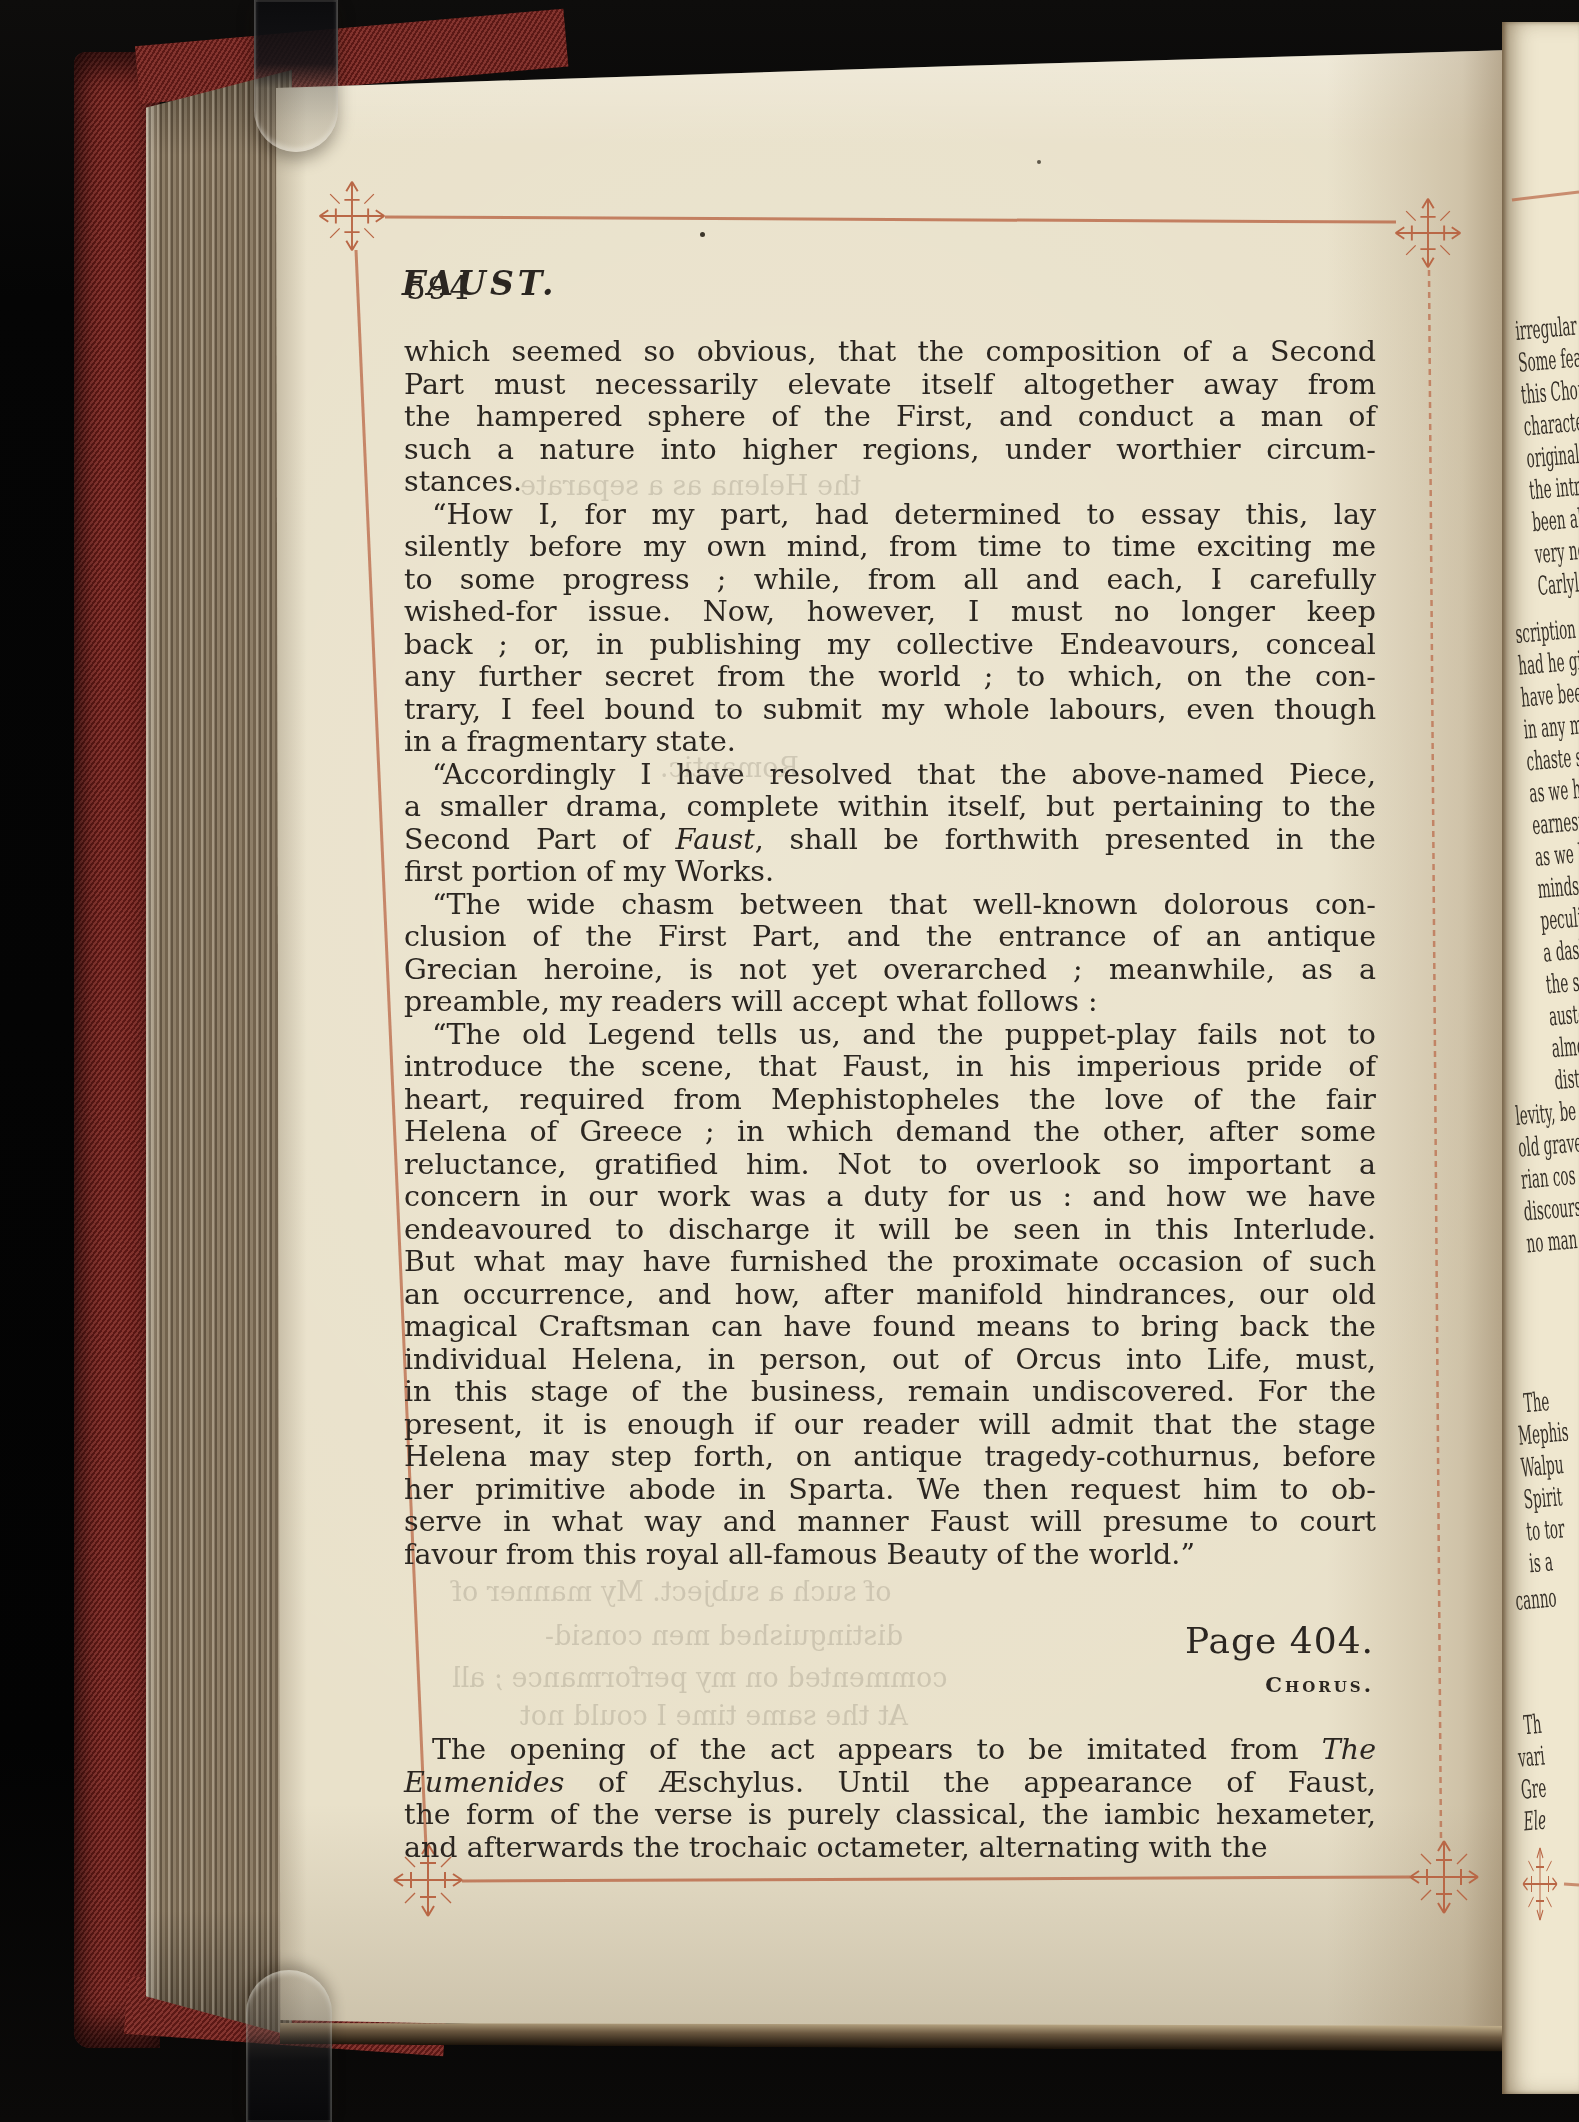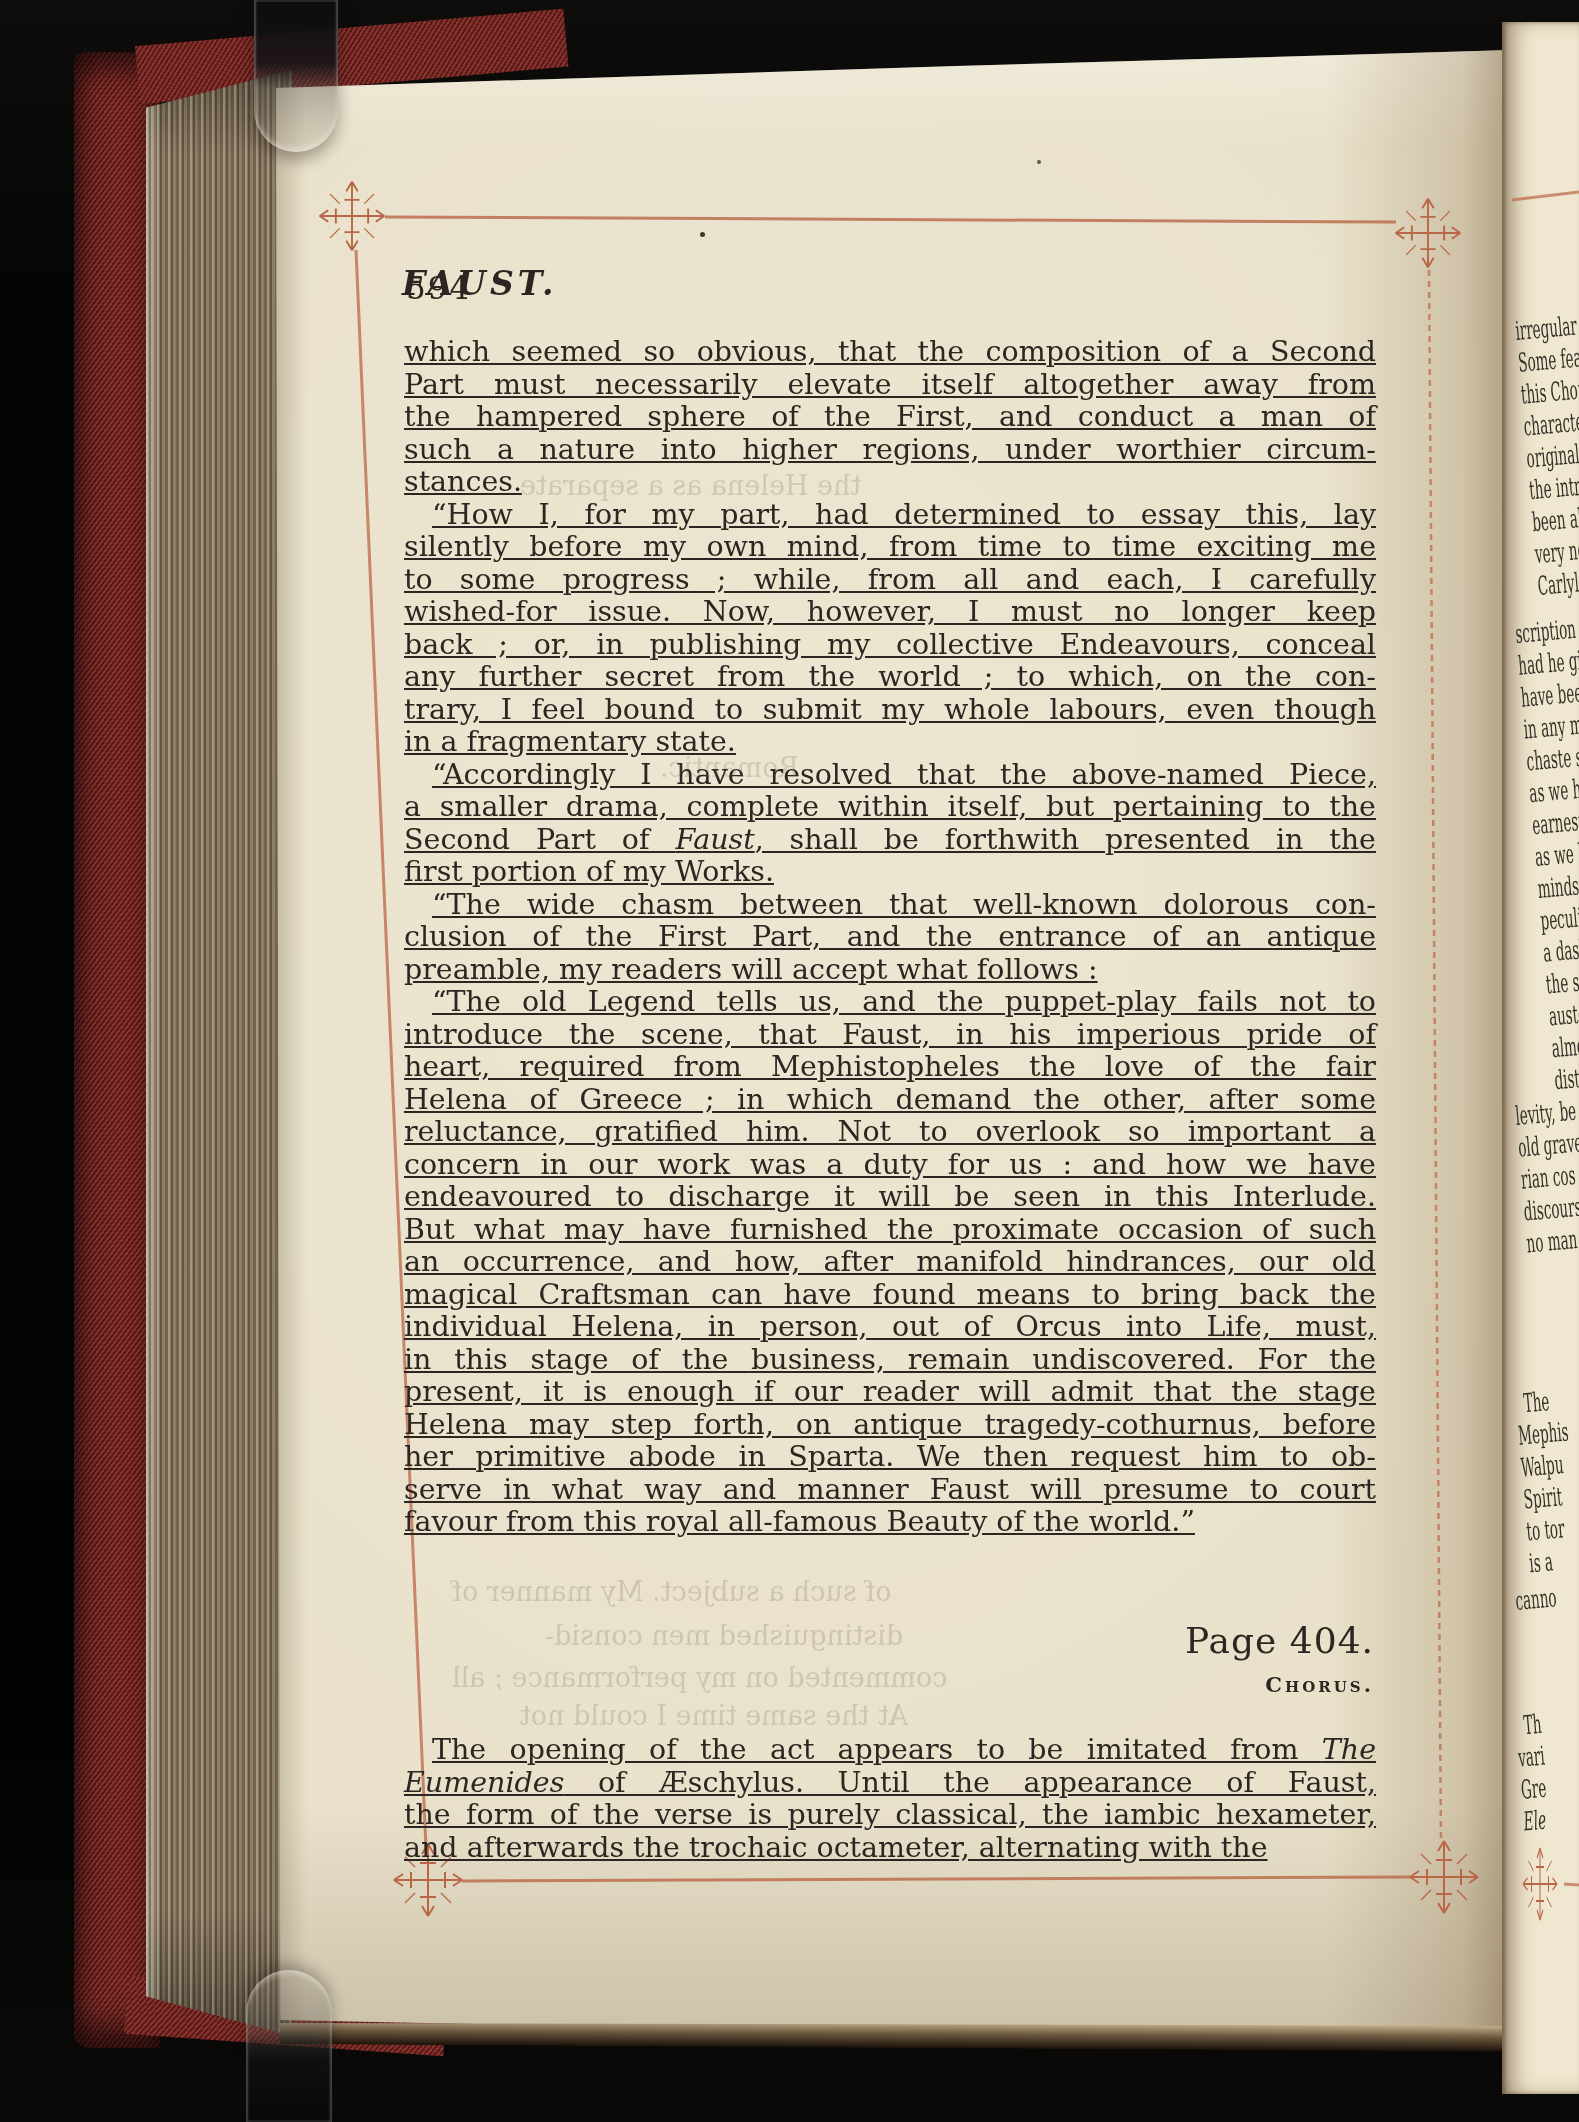--- a/index.html
+++ b/index.html
@@ -48,21 +48,21 @@
   #frame-svg{position:absolute;left:0;top:0;pointer-events:none;}
   #frame-svg path, #frame-svg use{stroke:var(--frame-red,#b96746);fill:none;}
   
   .ink{color:var(--ink,#2b2621);}
   #folio{position:absolute;left:406px;top:270px;font-size:31px;letter-spacing:2px;}
   #running-head{position:absolute;left:402px;top:264px;width:972px;
     font-style:italic;font-weight:bold;font-size:33px;letter-spacing:4px;}
   .textcol{position:absolute;left:404px;width:972px;font-size:28.5px;line-height:32.5px;text-align:justify;}
   #body-text{top:336px;}
   #after-text{top:1734px;}
-  .line{text-align:justify;text-align-last:justify;text-decoration:underline;}
+  .line{text-align:justify;text-align-last:justify;}
   .line.last{text-align-last:left;}
   .line.ind{text-indent:28px;}
   .line i{font-style:italic;}
   #page-ref{position:absolute;left:402px;top:1620px;width:972px;text-align:right;font-size:36px;letter-spacing:1px;}
   #section-head{position:absolute;left:402px;top:1672px;width:972px;text-align:right;
     font-variant:small-caps;font-size:21px;letter-spacing:3px;font-weight:bold;}
   
   .ghost{position:absolute;transform:scaleX(-1);color:#5f584a;opacity:.20;font-size:27px;
     filter:blur(.6px);white-space:nowrap;}
   .gh0{left:520px;top:470px;}.gh1{left:660px;top:752px;}
@@ -198,20 +198,21 @@
       </div>
       <div>
         <div class="line ind">“Accordingly I have resolved that the above-named Piece,</div>
         <div class="line">a smaller drama, complete within itself, but pertaining to the</div>
         <div class="line"><span>Second Part of </span><i>Faust</i><span>, shall be forthwith presented in the</span></div>
         <div class="line last">first portion of my Works.</div>
       </div>
       <div>
         <div class="line ind">“The wide chasm between that well-known dolorous con-</div>
         <div class="line">clusion of the First Part, and the entrance of an antique</div>
+        <div class="line">Grecian heroine, is not yet overarched ; meanwhile, as a</div>
         <div class="line last">preamble, my readers will accept what follows :</div>
       </div>
       <div>
         <div class="line ind">“The old Legend tells us, and the puppet-play fails not to</div>
         <div class="line">introduce the scene, that Faust, in his imperious pride of</div>
         <div class="line">heart, required from Mephistopheles the love of the fair</div>
         <div class="line">Helena of Greece ; in which demand the other, after some</div>
         <div class="line">reluctance, gratified him.  Not to overlook so important a</div>
         <div class="line">concern in our work was a duty for us :  and how we have</div>
         <div class="line">endeavoured to discharge it will be seen in this Interlude.</div>

